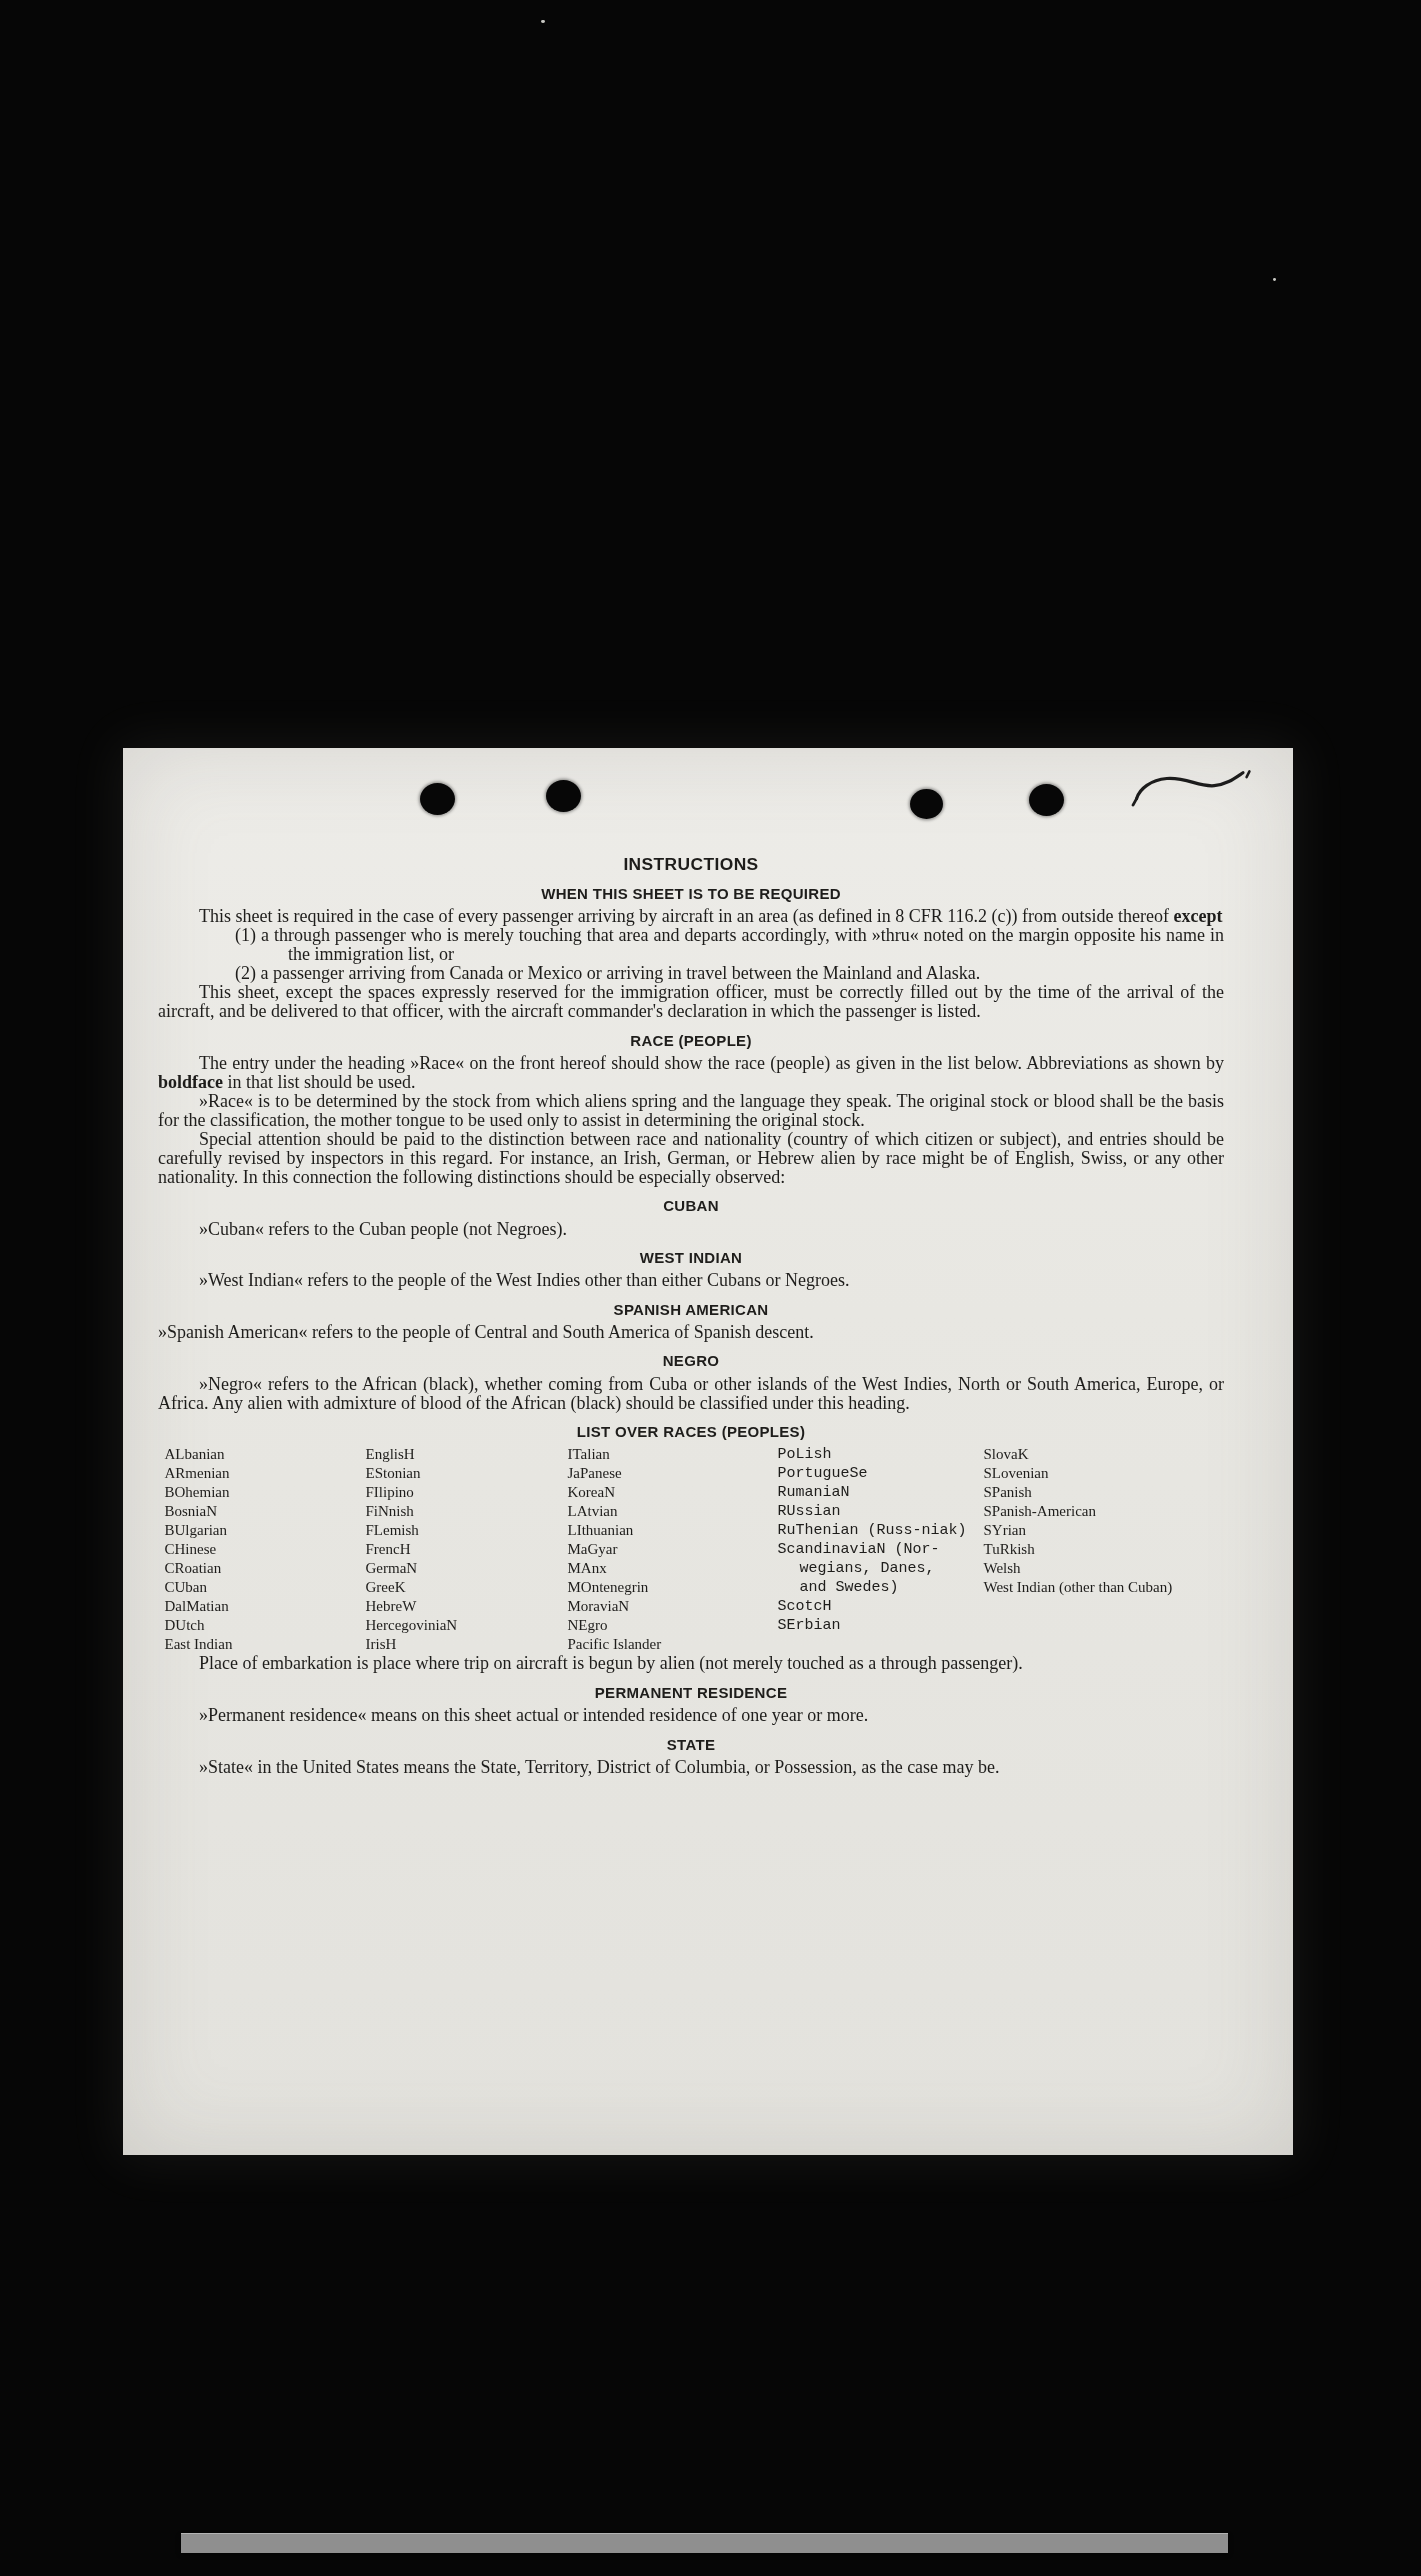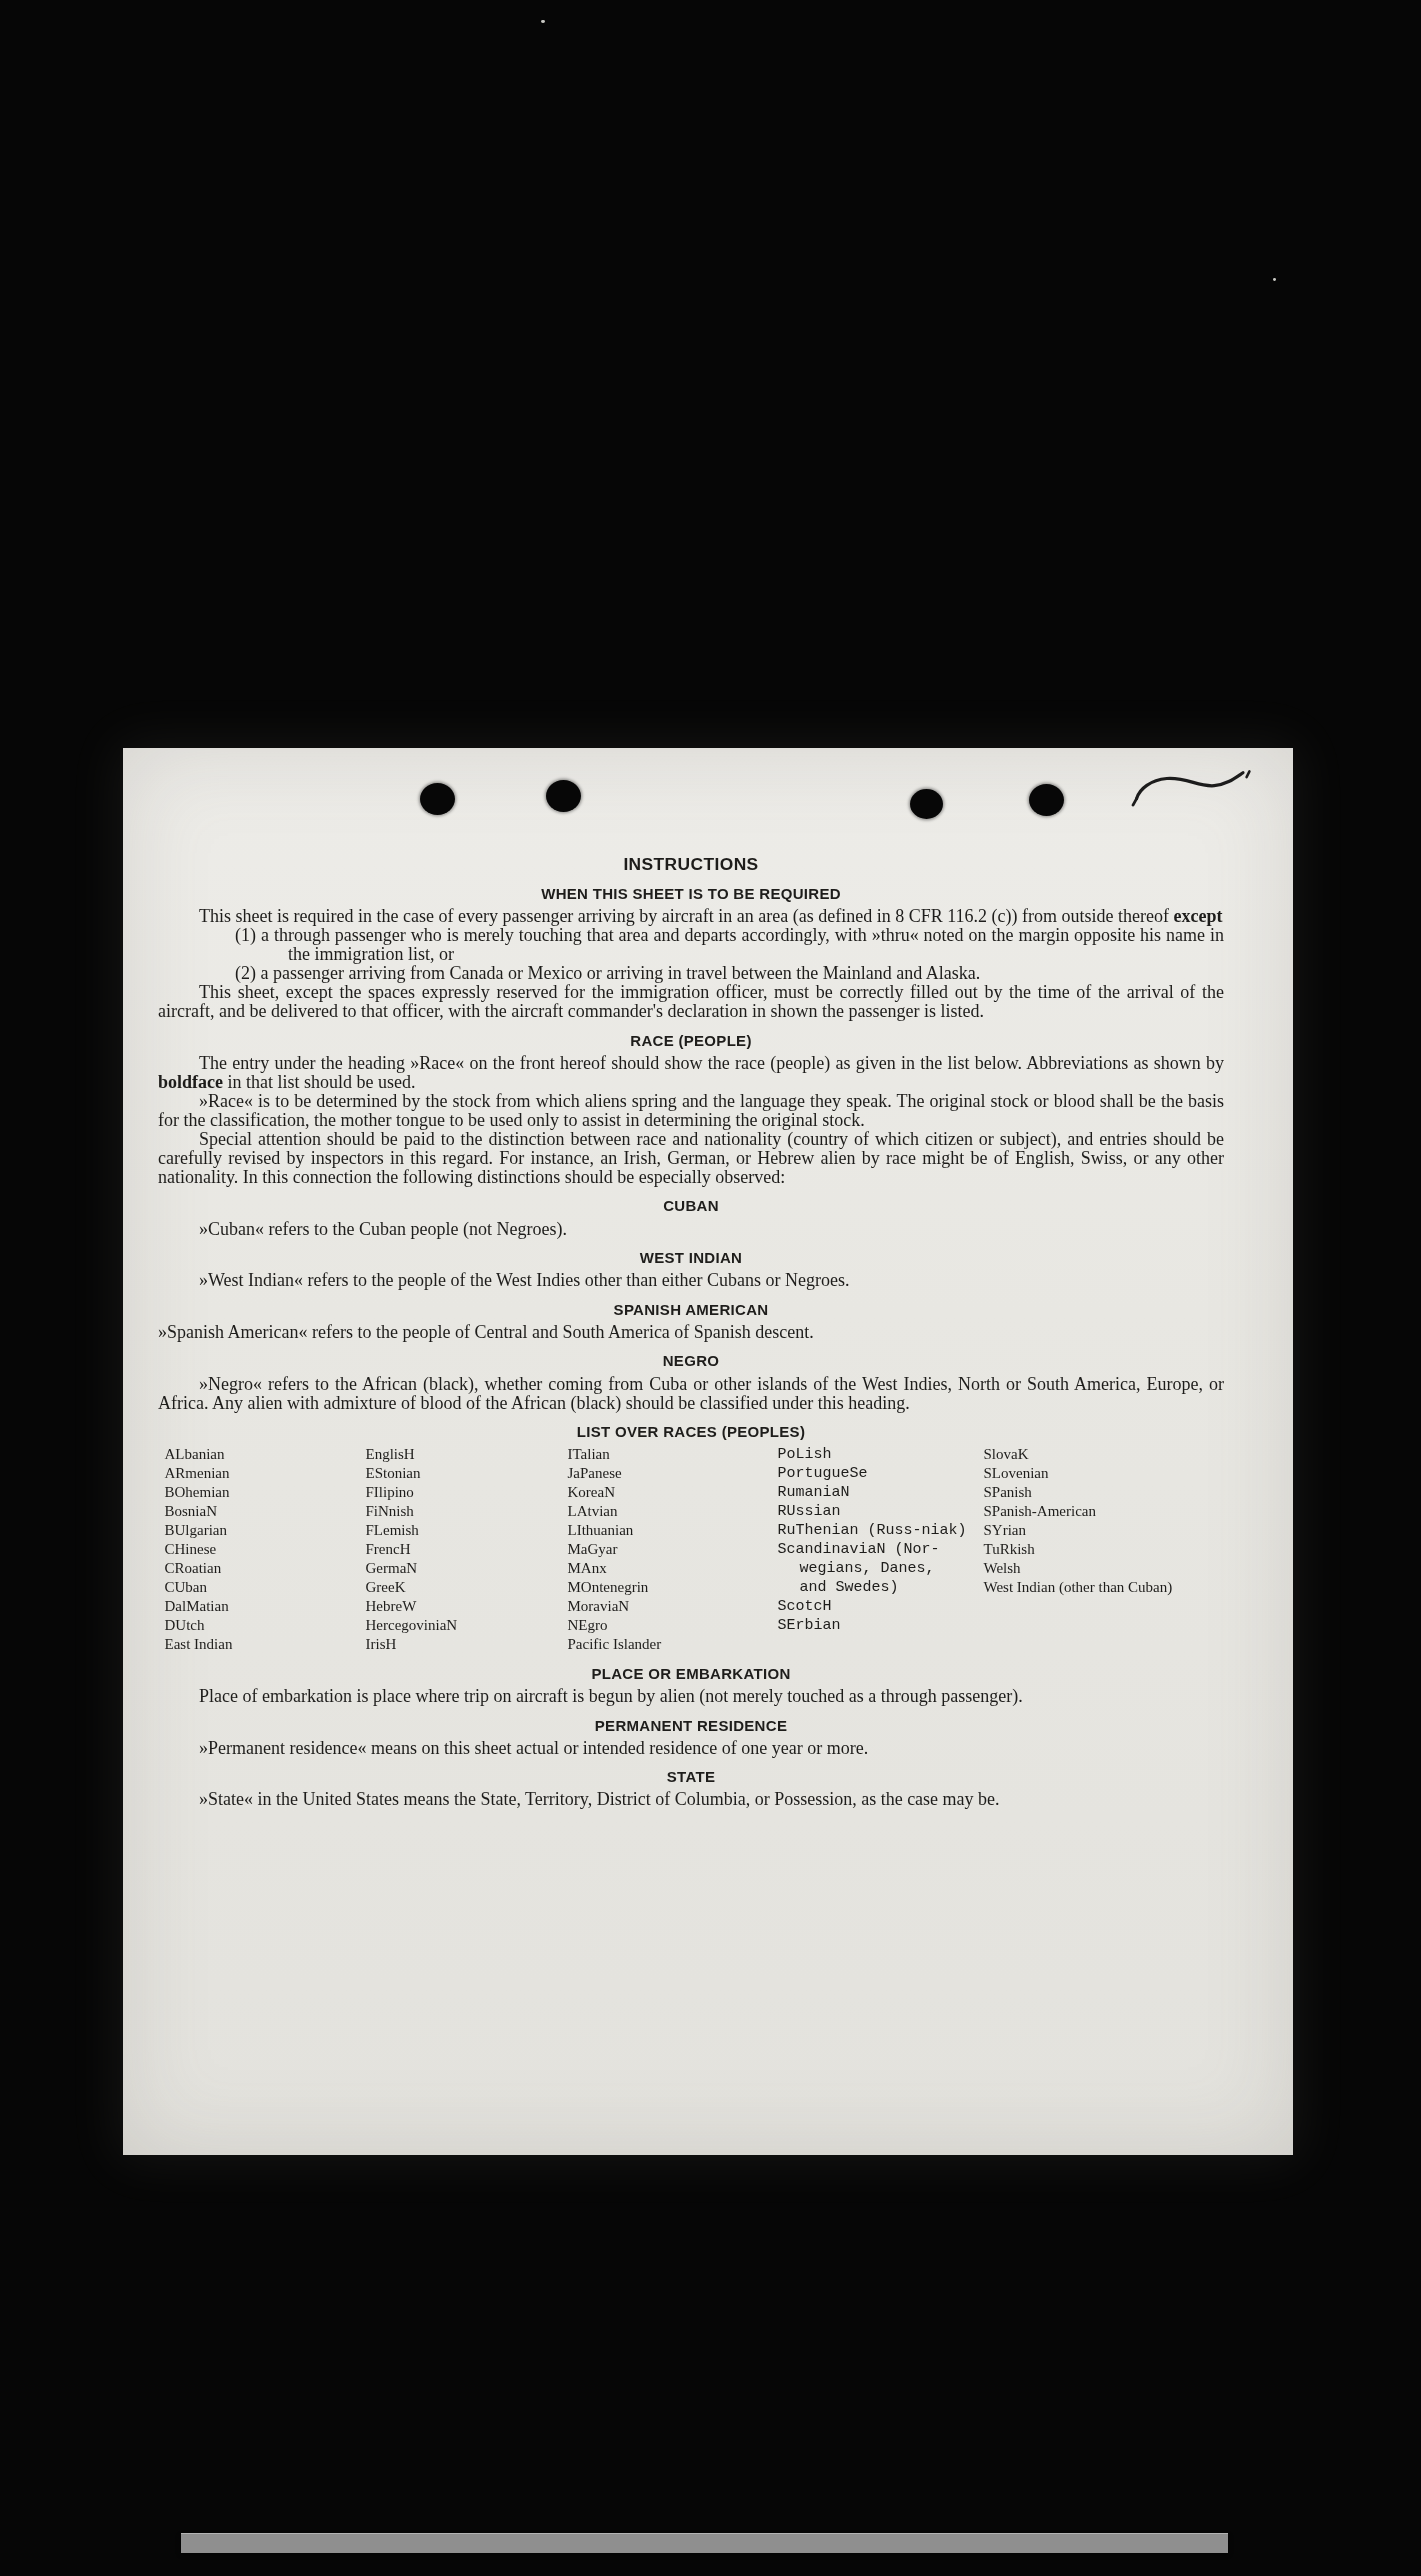--- a/index.html
+++ b/index.html
@@ -107,21 +107,21 @@
 
   <div class="content">
 
     <div class="doc-title">INSTRUCTIONS</div>
 
     <div class="h">WHEN THIS SHEET IS TO BE REQUIRED</div>
     <p class="para indent"><span>This sheet is required in the case of every passenger arriving by aircraft in an area (as defined in 8 CFR 116.2 (c)) from outside thereof </span><span class="b">except</span></p>
     <p class="hang">(1) a through passenger who is merely touching that area and departs accordingly, with »thru« noted on the margin opposite his name in the immigration list, or</p>
     <p class="hang">(2) a passenger arriving from Canada or Mexico or arriving in travel between the Mainland and Alaska.</p>
 
-    <p class="para indent">This sheet, except the spaces expressly reserved for the immigration officer, must be correctly filled out by the time of the arrival of the aircraft, and be delivered to that officer, with the aircraft commander's declaration in shown the passenger is listed.</p>
+    <p class="para indent">This sheet, except the spaces expressly reserved for the immigration officer, must be correctly filled out by the time of the arrival of the aircraft, and be delivered to that officer, with the aircraft commander's declaration in which the passenger is listed.</p>
 
     <div class="h">RACE (PEOPLE)</div>
     <p class="para indent"><span>The entry under the heading »Race« on the front hereof should show the race (people) as given in the list below. Abbreviations as shown by </span><span class="b">boldface</span><span> in that list should be used.</span></p>
     <p class="para indent">»Race« is to be determined by the stock from which aliens spring and the language they speak. The original stock or blood shall be the basis for the classification, the mother tongue to be used only to assist in determining the original stock.</p>
     <p class="para indent">Special attention should be paid to the distinction between race and nationality (country of which citizen or subject), and entries should be carefully revised by inspectors in this regard. For instance, an Irish, German, or Hebrew alien by race might be of English, Swiss, or any other nationality.  In this connection the following distinctions should be especially observed:</p>
 
     <div class="h">CUBAN</div>
     <p class="para indent">»Cuban« refers to the Cuban people (not Negroes).</p>
 
     <div class="h">WEST INDIAN</div>
@@ -189,21 +189,20 @@
           <div class="race-item">SLovenian</div>
           <div class="race-item">SPanish</div>
           <div class="race-item">SPanish-American</div>
           <div class="race-item">SYrian</div>
           <div class="race-item">TuRkish</div>
           <div class="race-item">Welsh</div>
           <div class="race-item">West Indian (other than Cuban)</div>
         </div>
     </div>
 
-    <div class="h">PLACE OR EMBARKATION</div>
     <p class="para indent">Place of embarkation is place where trip on aircraft is begun by alien (not merely touched as a through passenger).</p>
 
     <div class="h">PERMANENT RESIDENCE</div>
     <p class="para indent">»Permanent residence« means on this sheet actual or intended residence of one year or more.</p>
 
     <div class="h">STATE</div>
     <p class="para indent">»State« in the United States means the State, Territory, District of Columbia, or Possession, as the case may be.</p>
 
   </div>
 </div>

